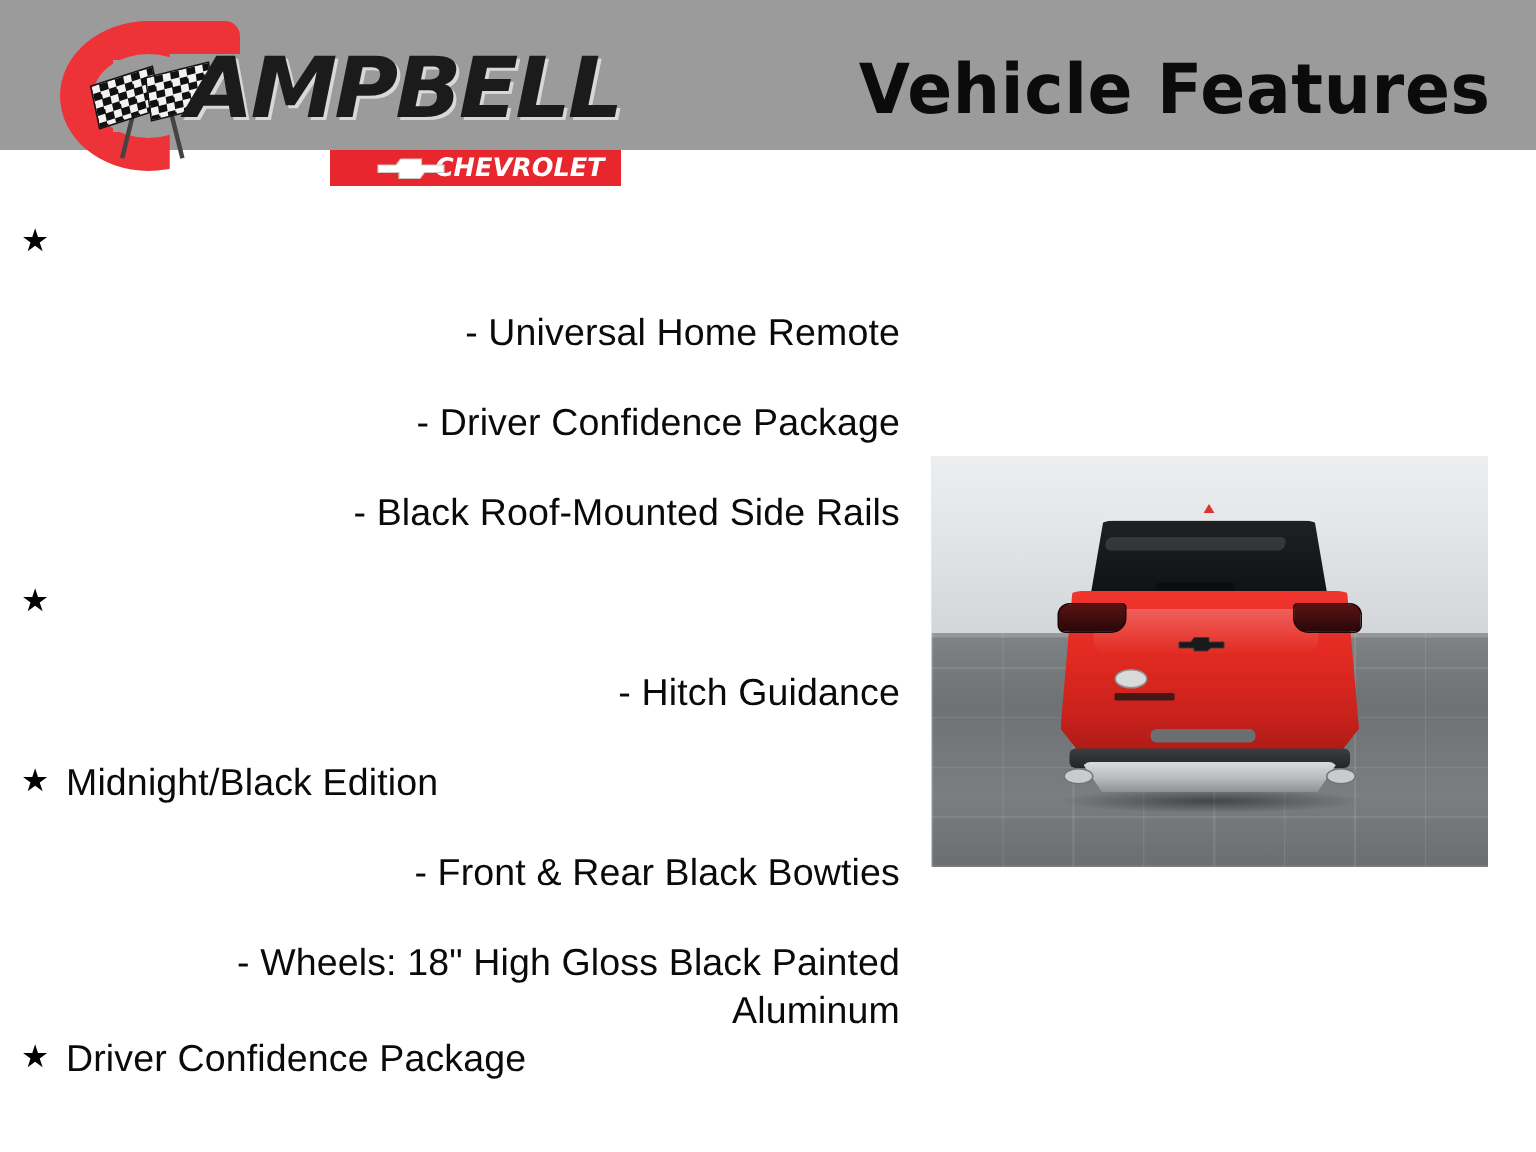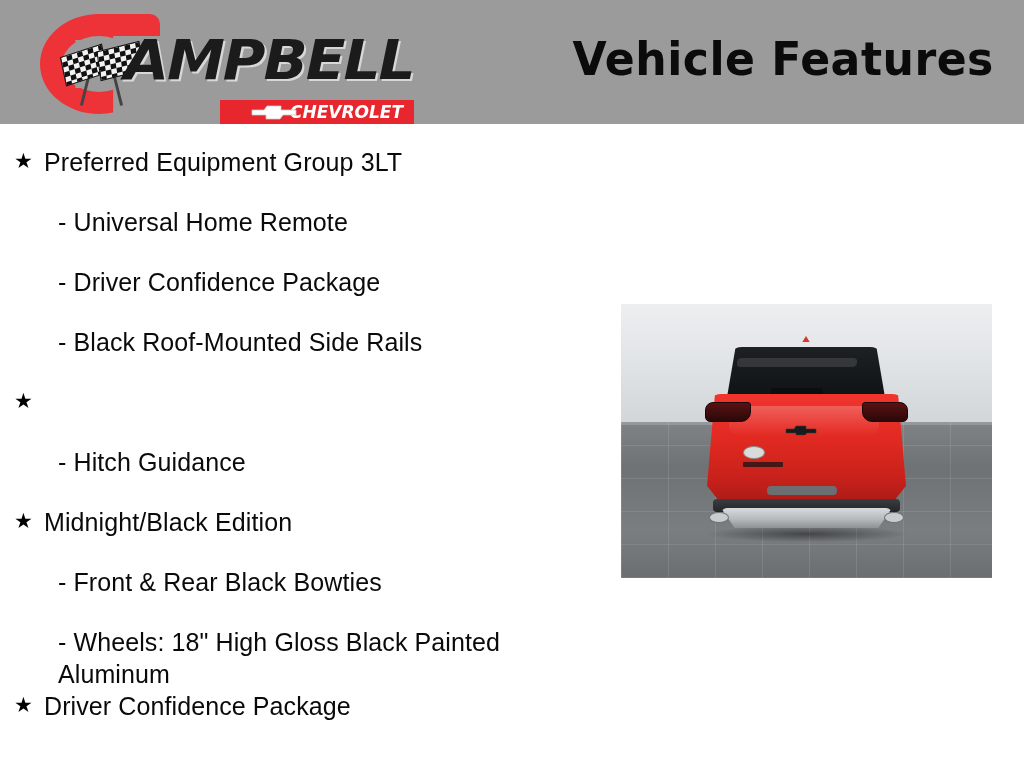--- a/index.html
+++ b/index.html
@@ -13,21 +13,21 @@
     font-family: "Liberation Sans", sans-serif;
     overflow: hidden;
     position: relative;
   }
 
   
   .header-band {
     position: absolute;
     left: 0; top: 0;
     width: 1024px;
-    height: 124px;
+    height: 100px;
     background: #9b9b9b;
   }
 
   
   .logo {
     position: absolute;
     left: 38px; top: 8px;
     width: 345px; height: 116px;
   }
   
@@ -142,21 +142,21 @@
     padding-top: 16px;
     box-sizing: border-box;
   }
   .feat-row {
     position: relative;
     min-height: 60px;
     padding-left: 14px;
     box-sizing: border-box;
   }
   .feat-row.main { padding-left: 14px; }
-  .feat-row.sub  { padding-left: 58px; }
+  .feat-row.sub  { padding-left: 58px; text-align: right; }
 
   .bullet-star {
     position: absolute;
     left: 14px; top: 2px;
     font-size: 21px;
     line-height: 26px;
     color: #000;
   }
   .feat-text {
     display: block;
@@ -357,21 +357,20 @@
     </div>
   </div>
 
   <div class="page-title">Vehicle Features</div>
 </div>
 
 <div class="features">
 
   <div class="feat-row main">
     <span class="bullet-star">★</span>
-    <span class="feat-text">Preferred Equipment Group 3LT</span>
   </div>
 
   <div class="feat-row sub">
     <span class="feat-text">- Universal Home Remote</span>
   </div>
 
   <div class="feat-row sub">
     <span class="feat-text">- Driver Confidence Package</span>
   </div>
 

